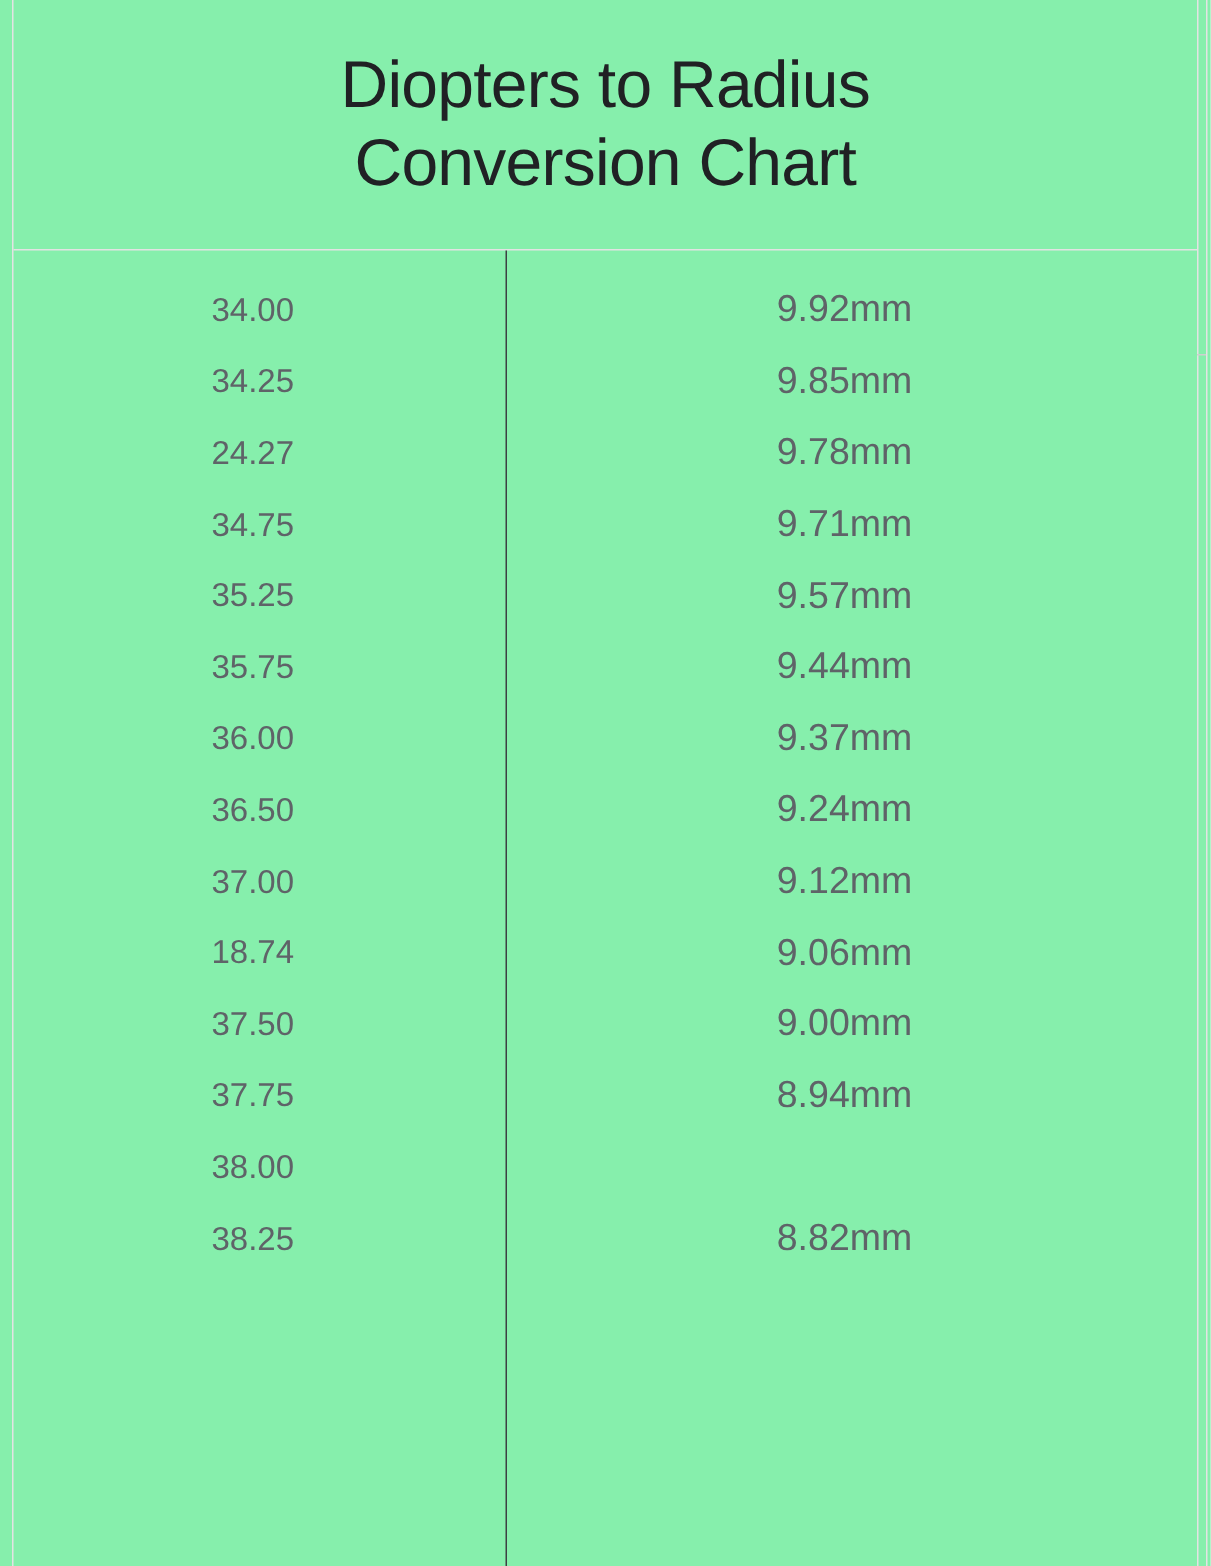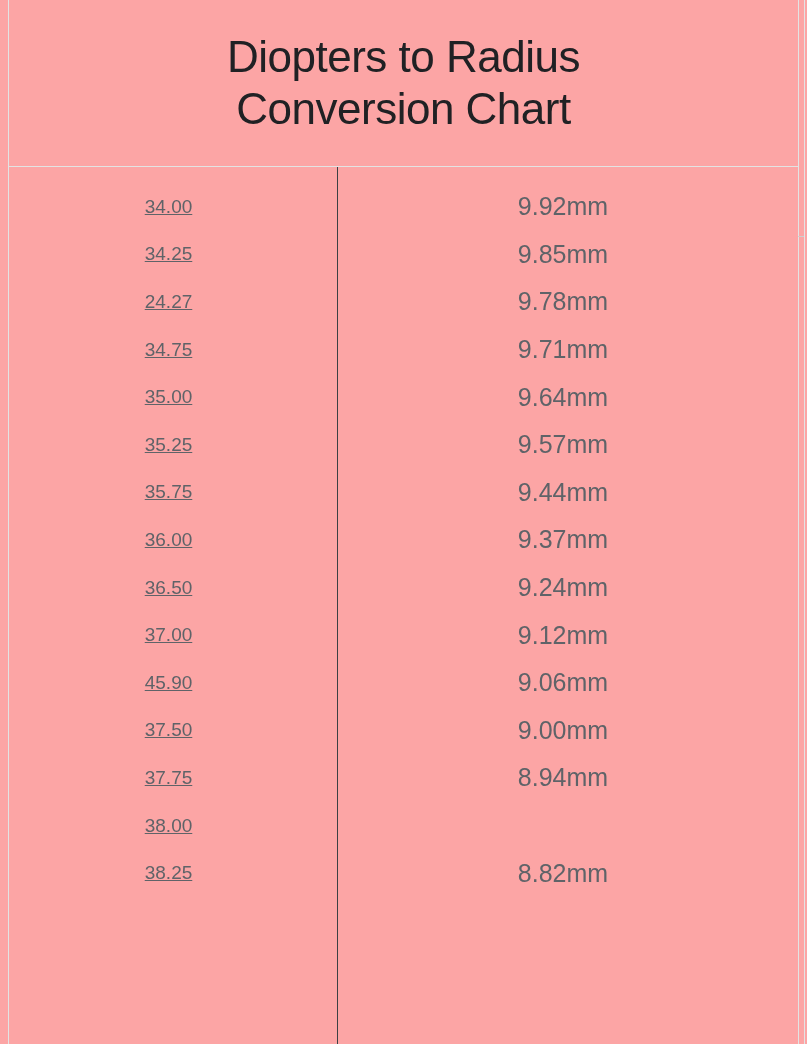--- a/index.html
+++ b/index.html
@@ -12,21 +12,21 @@
     height: 1044px;
     font-family: "Liberation Sans", sans-serif;
     color: #3c4043;
     overflow: hidden;
   }
   .page {
     position: relative;
     width: 807px;
     height: 1044px;
     box-sizing: border-box;
-    background: #fca5a5;
+    background: #86efac;
   }
   
   .frame-left {
     position: absolute;
     left: 8px;
     top: 0;
     width: 1px;
     height: 1044px;
     background: #e3e3e3;
   }
@@ -88,24 +88,23 @@
     padding-top: 16px;
   }
   .row {
     display: flex;
     height: 47.6px;
     align-items: center;
   }
   .cell-left {
     width: 319px;
     text-align: center;
-    font-size: 19px;
+    font-size: 22px;
     color: #5f6368;
     font-weight: 400;
-    text-decoration: underline;
   }
   .cell-right {
     width: 470px;
     text-align: center;
     font-size: 25px;
     color: #5f6368;
     font-weight: 400;
   }
   
   .edge-notch {
@@ -144,45 +143,41 @@
         </div>
         <div class="row">
           <div class="cell-left">24.27</div>
           <div class="cell-right">9.78mm</div>
         </div>
         <div class="row">
           <div class="cell-left">34.75</div>
           <div class="cell-right">9.71mm</div>
         </div>
         <div class="row">
-          <div class="cell-left">35.00</div>
-          <div class="cell-right">9.64mm</div>
-        </div>
-        <div class="row">
           <div class="cell-left">35.25</div>
           <div class="cell-right">9.57mm</div>
         </div>
         <div class="row">
           <div class="cell-left">35.75</div>
           <div class="cell-right">9.44mm</div>
         </div>
         <div class="row">
           <div class="cell-left">36.00</div>
           <div class="cell-right">9.37mm</div>
         </div>
         <div class="row">
           <div class="cell-left">36.50</div>
           <div class="cell-right">9.24mm</div>
         </div>
         <div class="row">
           <div class="cell-left">37.00</div>
           <div class="cell-right">9.12mm</div>
         </div>
         <div class="row">
-          <div class="cell-left">45.90</div>
+          <div class="cell-left">18.74</div>
           <div class="cell-right">9.06mm</div>
         </div>
         <div class="row">
           <div class="cell-left">37.50</div>
           <div class="cell-right">9.00mm</div>
         </div>
         <div class="row">
           <div class="cell-left">37.75</div>
           <div class="cell-right">8.94mm</div>
         </div>

